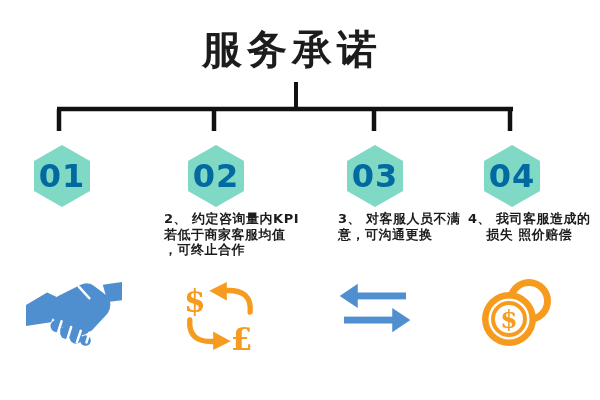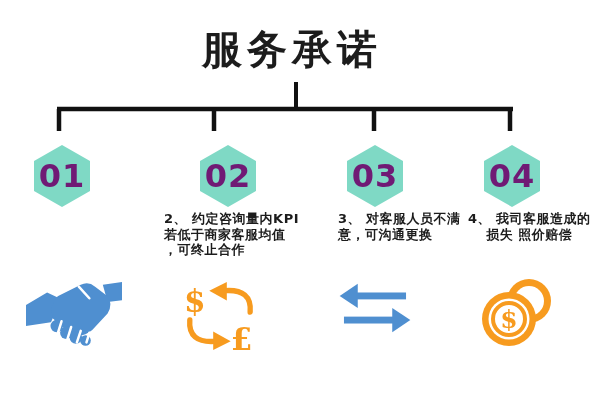--- a/index.html
+++ b/index.html
@@ -21,23 +21,23 @@
   }
   .connector{position:absolute;top:0;left:0;}
   .connector line{stroke:var(--line);}
   .hex{
     position:absolute;top:145px;width:56px;height:62px;
     background:var(--hexagon);
     clip-path:polygon(50% 0,100% 26%,100% 74%,50% 100%,0 74%,0 26%);
     display:flex;align-items:center;justify-content:center;
   }
   .hex-num{
-    color:#701a75;font-size:32px;font-weight:bold;letter-spacing:1px;
+    color:#0369a1;font-size:32px;font-weight:bold;letter-spacing:1px;
   }
-  .hex1{left:34px;} .hex2{left:200px;} .hex3{left:347px;} .hex4{left:484px;}
+  .hex1{left:34px;} .hex2{left:188px;} .hex3{left:347px;} .hex4{left:484px;}
   .desc{
     position:absolute;top:211px;
     font-size:13px;line-height:15.5px;font-weight:bold;
     color:var(--text);letter-spacing:0.5px;white-space:nowrap;
   }
   .desc1{left:3px;} .desc2{left:164px;} .desc3{left:330px;margin-left:8px;} .desc4{left:468px;text-align:center;}
   .icon-box{position:absolute;}
   .icon-handshake{left:26px;top:278px;}
   .icon-currency{left:180px;top:279px;}
   .icon-arrows{left:333px;top:283px;}

